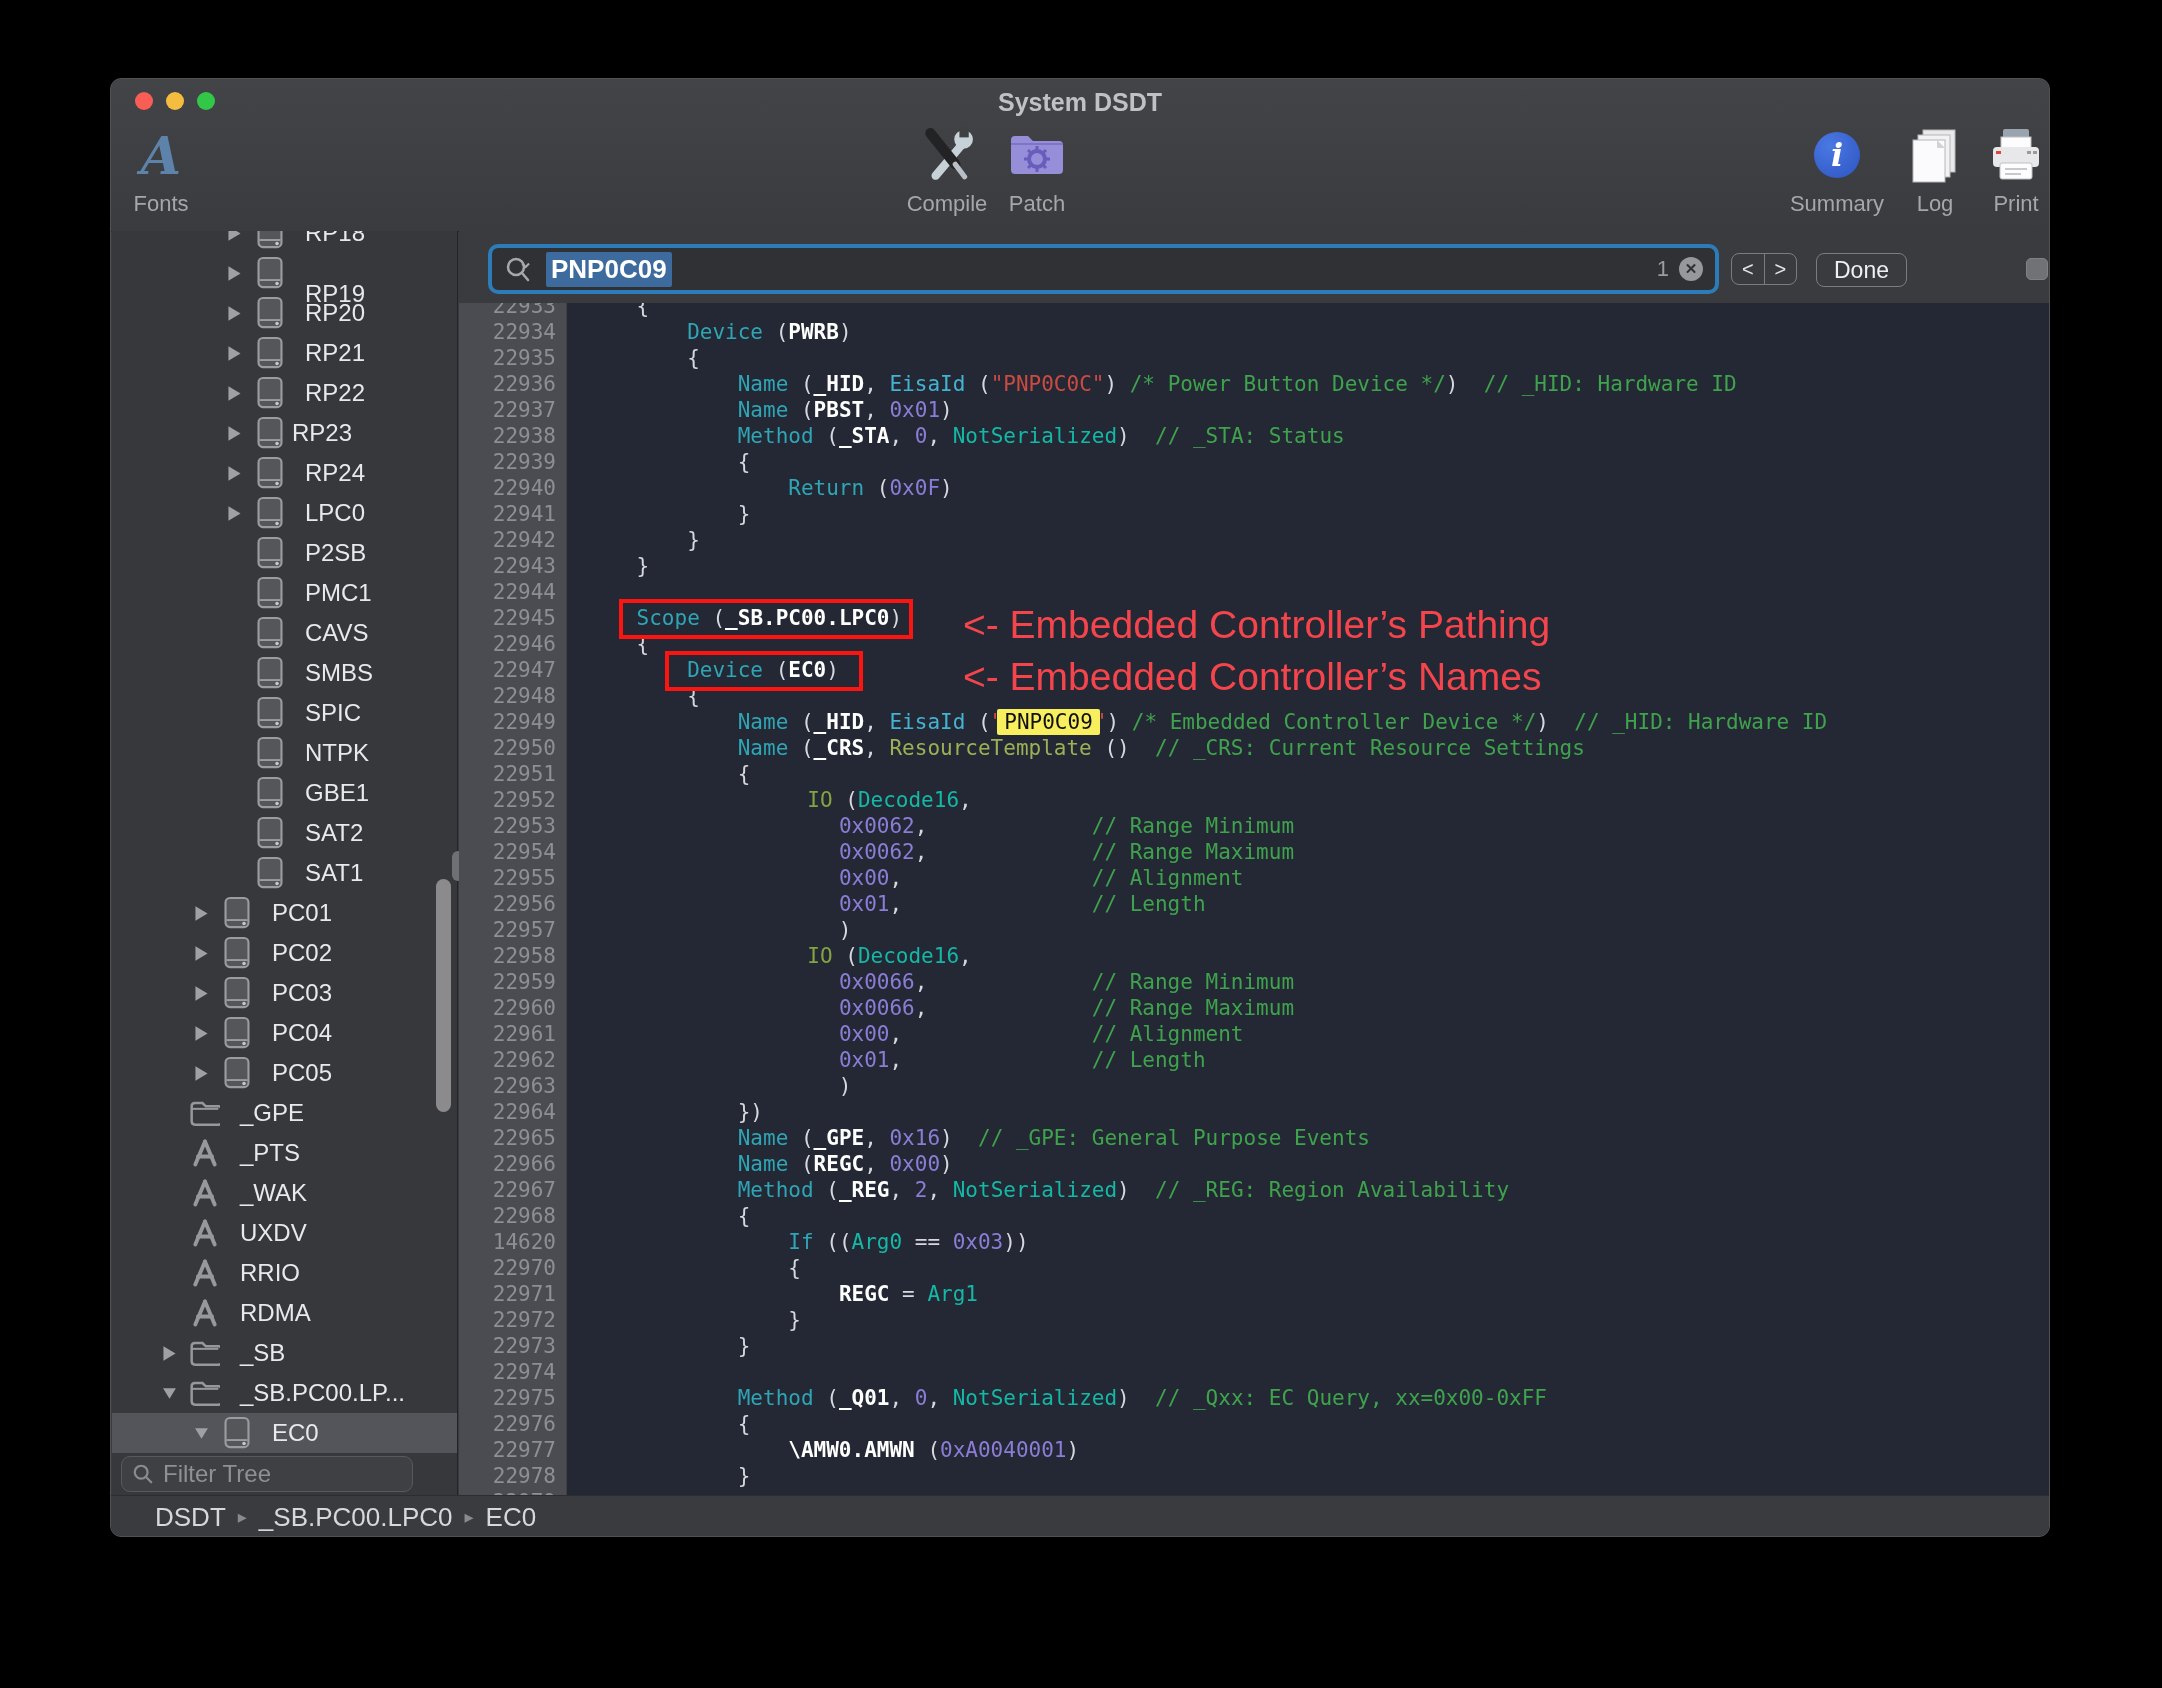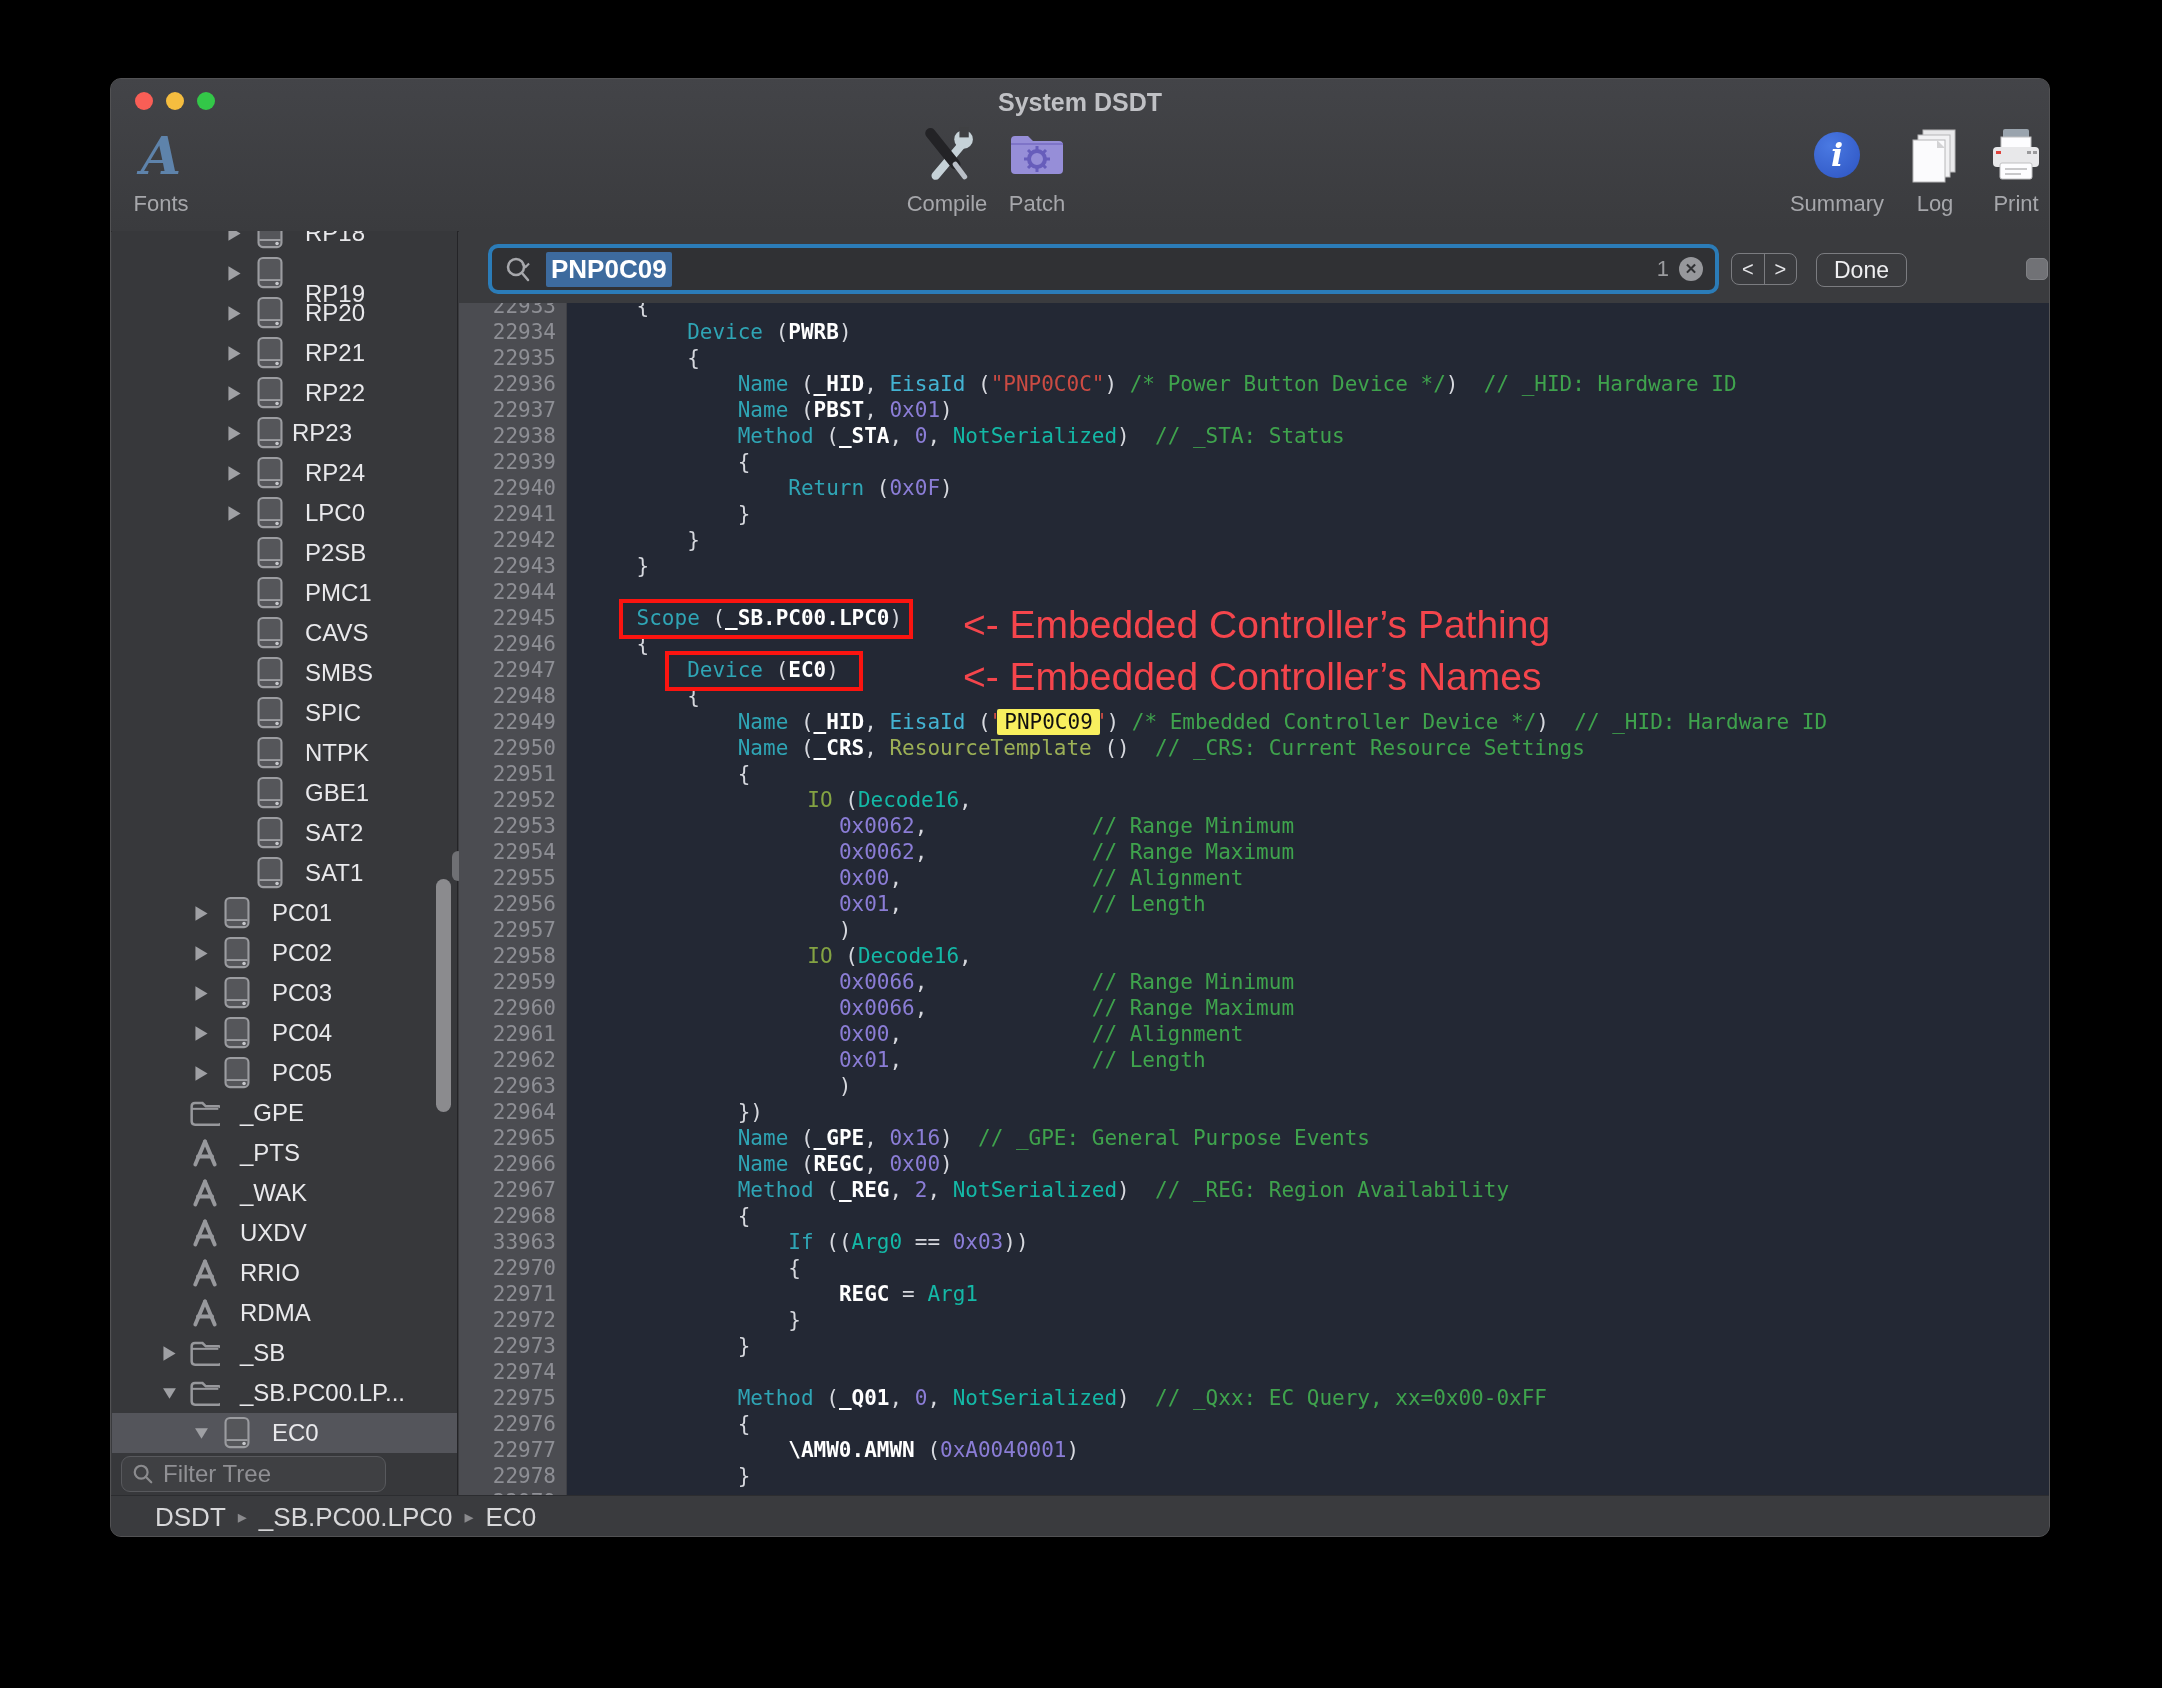--- a/index.html
+++ b/index.html
@@ -49,21 +49,21 @@
   #treelist{position:absolute;left:0;top:0;width:100%;height:1222px;overflow:hidden;}
   .trow{position:relative;height:40px;display:flex;align-items:center;color:#e9e9ec;
         font-size:24px;font-weight:500;}
   .trow.sel{background:#54555b;}
   .trow .tri{position:absolute;width:15px;height:16px;display:flex;align-items:center;}
   .trow .nicon{position:absolute;width:30px;height:34px;display:flex;align-items:center;}
   .trow .nlab{position:absolute;white-space:nowrap;}
   #sb-scroll{position:absolute;left:324px;top:648px;width:15px;height:233px;border-radius:8px;
              background:#9a9a9e;opacity:.85;}
   #filterwrap{position:absolute;left:0;top:1222px;width:100%;height:42px;}
-  #filterfield{position:absolute;left:9px;top:3px;width:265px;height:36px;box-sizing:border-box;
+  #filterfield{position:absolute;left:9px;top:3px;width:292px;height:36px;box-sizing:border-box;
                background:#3f4043;border:1px solid #58595d;border-radius:9px;display:flex;
                align-items:center;padding:0 10px;}
   #filterfield span{font-size:24px;color:#909094;margin-left:9px;}
   #splitdot{position:absolute;left:341px;top:772px;width:12px;height:30px;border-radius:6px;background:#6f7074;}
   
   #editor{position:absolute;left:348px;top:224px;width:1592px;height:1192px;background:#232834;overflow:hidden;}
   #gutterbg{position:absolute;left:0;top:0;width:107px;height:100%;background:#4b4c51;
             border-right:1px solid #3f4045;}
   #code{position:relative;margin-top:-10px;font-family:"DejaVu Sans Mono",monospace;font-size:21px;}
   .cl{display:flex;height:26px;line-height:26px;}
@@ -762,21 +762,21 @@
           </div>
           <div class="cl">
             <span class="ln">22967</span>
             <span class="ct"><span class="tok-pl">            </span><span class="tok-kw">Method</span><span class="tok-pl"> (</span><span class="tok-id">_REG</span><span class="tok-pl">, </span><span class="tok-num">2</span><span class="tok-pl">, </span><span class="tok-mg">NotSerialized</span><span class="tok-pl">)</span><span class="tok-pl">  </span><span class="tok-com">// _REG: Region Availability</span></span>
           </div>
           <div class="cl">
             <span class="ln">22968</span>
             <span class="ct"><span class="tok-pl">            {</span></span>
           </div>
           <div class="cl">
-            <span class="ln">33963</span>
+            <span class="ln">14620</span>
             <span class="ct"><span class="tok-pl">                </span><span class="tok-kw">If</span><span class="tok-pl"> ((</span><span class="tok-mg">Arg0</span><span class="tok-pl"> == </span><span class="tok-num">0x03</span><span class="tok-pl">))</span></span>
           </div>
           <div class="cl">
             <span class="ln">22970</span>
             <span class="ct"><span class="tok-pl">                {</span></span>
           </div>
           <div class="cl">
             <span class="ln">22971</span>
             <span class="ct"><span class="tok-pl">                    </span><span class="tok-id">REGC</span><span class="tok-pl"> = </span><span class="tok-mg">Arg1</span></span>
           </div>

